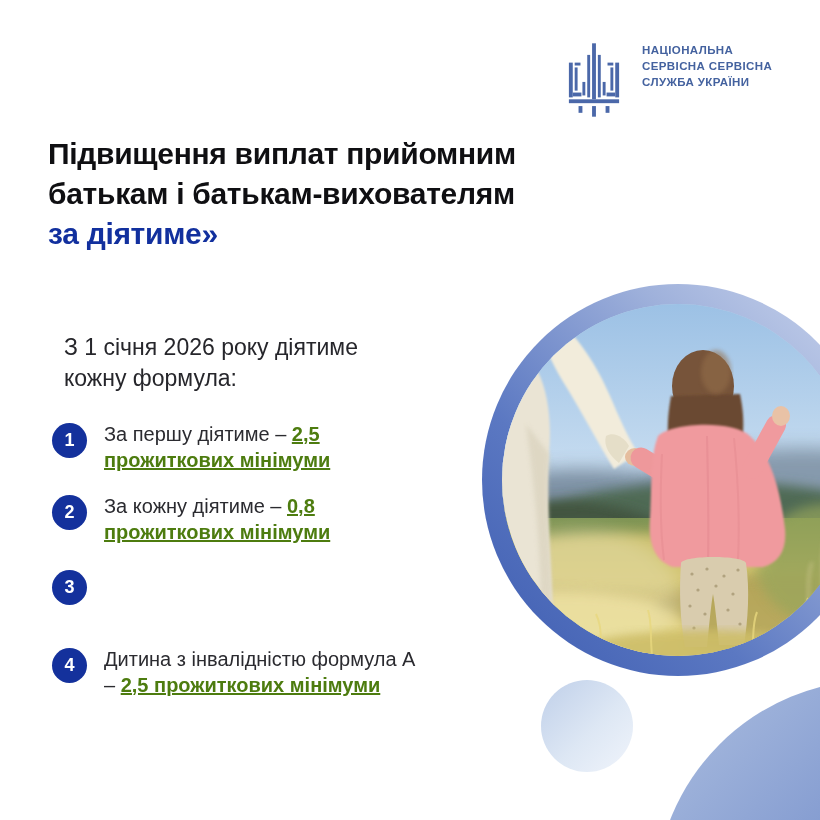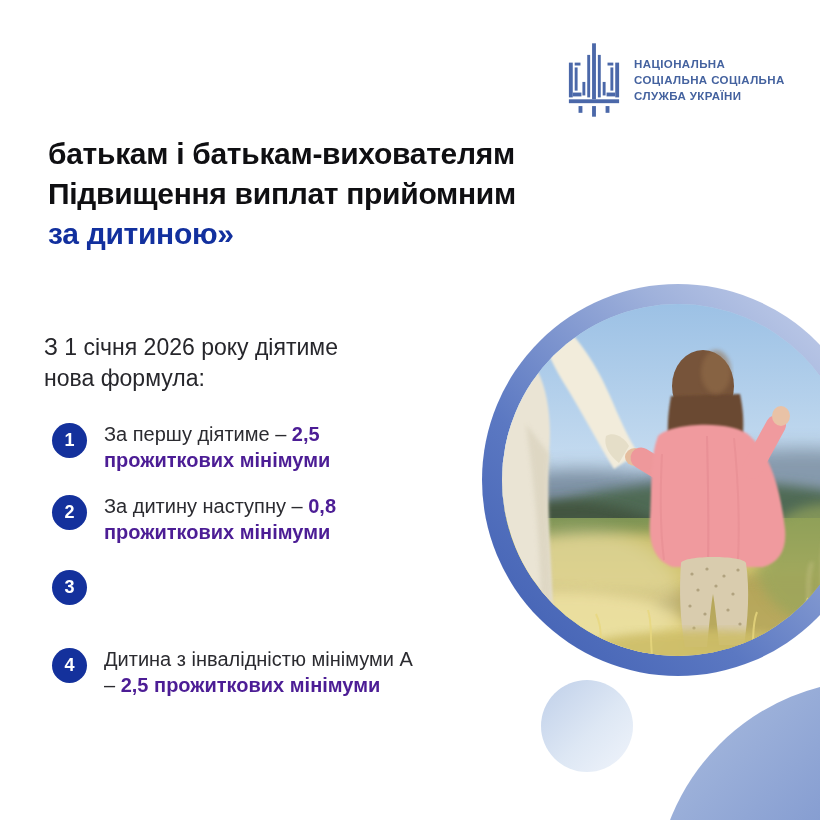--- a/index.html
+++ b/index.html
@@ -1,35 +1,35 @@
 <!DOCTYPE html>
 <html><head>
 <meta charset="utf-8">
 <style>
   html,body{margin:0;padding:0;background:#ffffff;}
   .canvas{
     position:relative;width:820px;height:820px;background:#ffffff;overflow:hidden;
     font-family:"Liberation Sans","DejaVu Sans",sans-serif;
   }
   
-  .logo{position:absolute;left:566px;top:42px;display:flex;align-items:center;gap:12px;}
+  .logo{position:absolute;left:566px;top:42px;display:flex;align-items:flex-start;gap:20px;}
   .logo-icon{width:56px;height:76px;flex:0 0 auto;}
   .logo-text{font-size:11.5px;line-height:16px;font-weight:600;color:#44629f;letter-spacing:.4px;}
   
   .title{position:absolute;left:48px;top:134px;font-weight:700;font-size:30px;line-height:40px;letter-spacing:-.3px;color:#0f0f12;}
   .title .blue{color:#12309e;}
   
-  .subtitle{position:absolute;left:44px;top:332px;font-size:23px;line-height:31px;font-weight:400;color:#26262b;}
+  .subtitle{position:absolute;left:64px;top:332px;font-size:23px;line-height:31px;font-weight:400;color:#26262b;}
   
   .item{position:absolute;left:52px;display:flex;gap:17px;align-items:flex-start;}
   .item-1{top:421px;} .item-2{top:493px;} .item-3{top:568px;} .item-4{top:646px;}
   .badge{width:35px;height:35px;border-radius:50%;background:#14319c;color:#ffffff;font-weight:700;font-size:18px;
          display:flex;align-items:center;justify-content:center;flex:0 0 auto;margin-top:2px;}
   .item-text{font-size:20px;line-height:26px;color:#2b2b30;width:390px;}
-  .item-text b{color:#4c1d95;}
+  .item-text b{color:#4d7c0f;text-decoration:underline;}
   
   .photo-ring{position:absolute;left:482px;top:284px;width:392px;height:392px;border-radius:50%;
     background:linear-gradient(to bottom left,#ccd6ee 0%,#9fb1db 30%,#5b78c2 65%,#3c5bb0 100%);}
   .photo-inner{position:absolute;left:20px;top:20px;width:352px;height:352px;border-radius:50%;overflow:hidden;background:#bcd2e9;}
   .photo-inner svg{display:block;}
   
   .decor-small{position:absolute;left:541px;top:680px;width:92px;height:92px;border-radius:50%;
     background:linear-gradient(135deg,#bfcfe9 0%,#dde7f4 55%,#f0f4fb 100%);}
   .decor-large{position:absolute;left:655px;top:680px;width:440px;height:440px;border-radius:50%;
     background:linear-gradient(135deg,#adbfe0 0%,#7b94cd 45%,#5672bb 75%);}
@@ -56,64 +56,64 @@
         <rect x="17" y="40" width="3" height="14"></rect>
         <rect x="38" y="40" width="3" height="14"></rect>
         <rect x="3" y="58" width="52" height="4"></rect>
         <rect x="13" y="65" width="4" height="7"></rect>
         <rect x="27" y="65" width="4" height="11"></rect>
         <rect x="41" y="65" width="4" height="7"></rect>
       </svg>
     </span>
     <span class="logo-text">
       <div>НАЦІОНАЛЬНА</div>
-      <div>СОЦІАЛЬНА СОЦІАЛЬНА</div>
+      <div>СЕРВІСНА СЕРВІСНА</div>
       <div>СЛУЖБА УКРАЇНИ</div>
     </span>
   </div>
 
   <div class="title">
+    <div>Підвищення виплат прийомним</div>
     <div>батькам і батькам-вихователям</div>
-    <div>Підвищення виплат прийомним</div>
-    <div class="blue">за дитиною»</div>
+    <div class="blue">за діятиме»</div>
   </div>
 
   <div class="subtitle">
     <div>З 1 січня 2026 року діятиме</div>
-    <div>нова формула:</div>
+    <div>кожну формула:</div>
   </div>
 
   <div class="item item-1">
     <div class="badge">1</div>
     <div class="item-text">
       <span>За першу діятиме – </span><b>2,5</b><br>
       <span></span><b>прожиткових мінімуми</b>
     </div>
   </div>
 
   <div class="item item-2">
     <div class="badge">2</div>
     <div class="item-text">
-      <span>За дитину наступну – </span><b>0,8</b><br>
+      <span>За кожну діятиме – </span><b>0,8</b><br>
       <span></span><b>прожиткових мінімуми</b>
     </div>
   </div>
 
   <div class="item item-3">
     <div class="badge">3</div>
     <div class="item-text">
       <b></b><br>
       <span></span>
     </div>
   </div>
 
   <div class="item item-4">
     <div class="badge">4</div>
     <div class="item-text">
-      <span>Дитина з інвалідністю мінімуми А</span><b></b><br>
+      <span>Дитина з інвалідністю формула А</span><b></b><br>
       <span>– </span><b>2,5 прожиткових мінімуми</b>
     </div>
   </div>
 
   <div class="photo-ring">
     <div class="photo-inner">
       <svg width="352" height="352" viewBox="0 0 352 352" xmlns="http://www.w3.org/2000/svg">
         <defs>
           <linearGradient id="skyG" x1="0" y1="0" x2="0" y2="1">
             <stop offset="0" stop-color="#9cc1e5"></stop>

